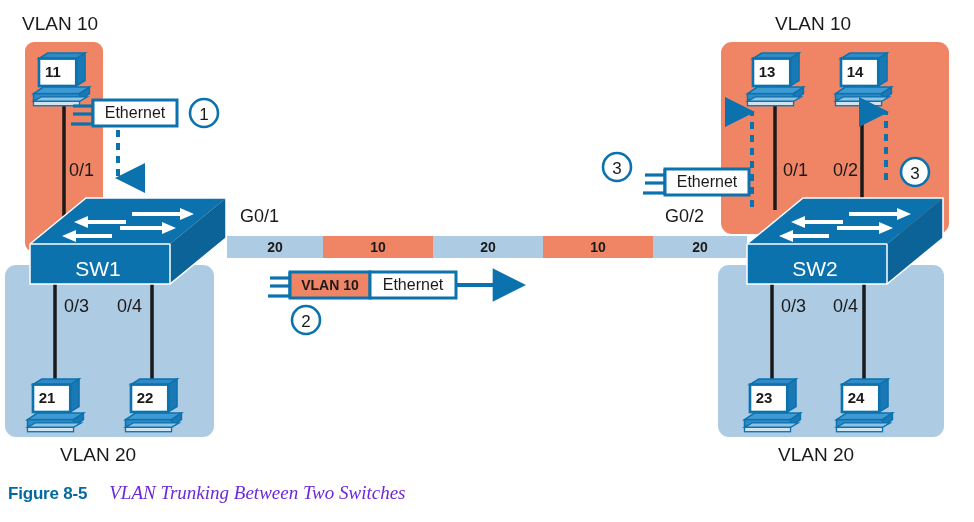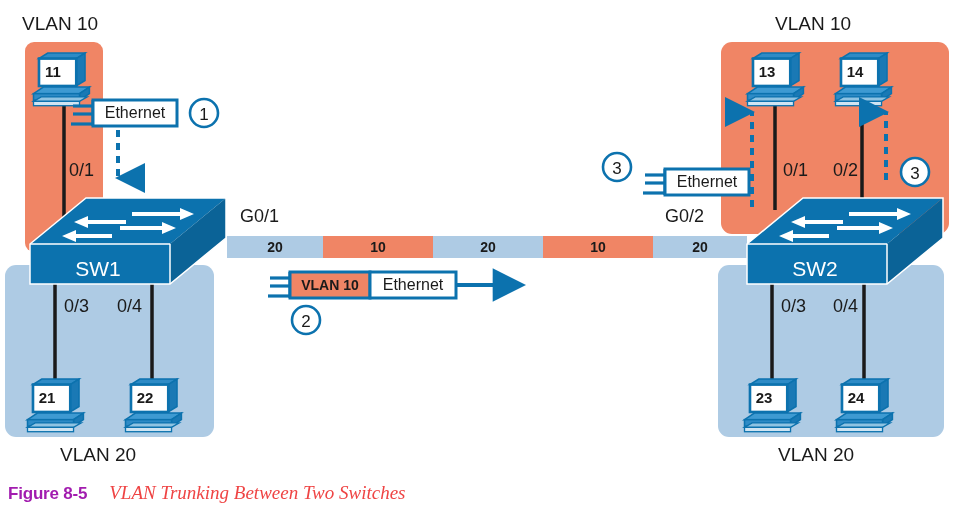--- a/index.html
+++ b/index.html
@@ -64,28 +64,28 @@
     left: 8px;
     top: 482px;
     width: 960px;
     height: 32px;
     white-space: nowrap;
   }
   .cap-fig {
     font-family: "Liberation Sans", sans-serif;
     font-size: 17px;
     font-weight: bold;
-    color: #a21caf;
+    color: #0369a1;
     letter-spacing: -0.2px;
   }
   .cap-title {
     font-family: "Liberation Serif", serif;
     font-size: 19px;
     font-style: italic;
-    color: #ef4444;
+    color: #6d28d9;
     margin-left: 22px;
   }
 </style>
 </head>
 <body>
 
 <div id="figure-root">
 
   <svg class="diagram" viewBox="0 0 974 522">
     <defs>

